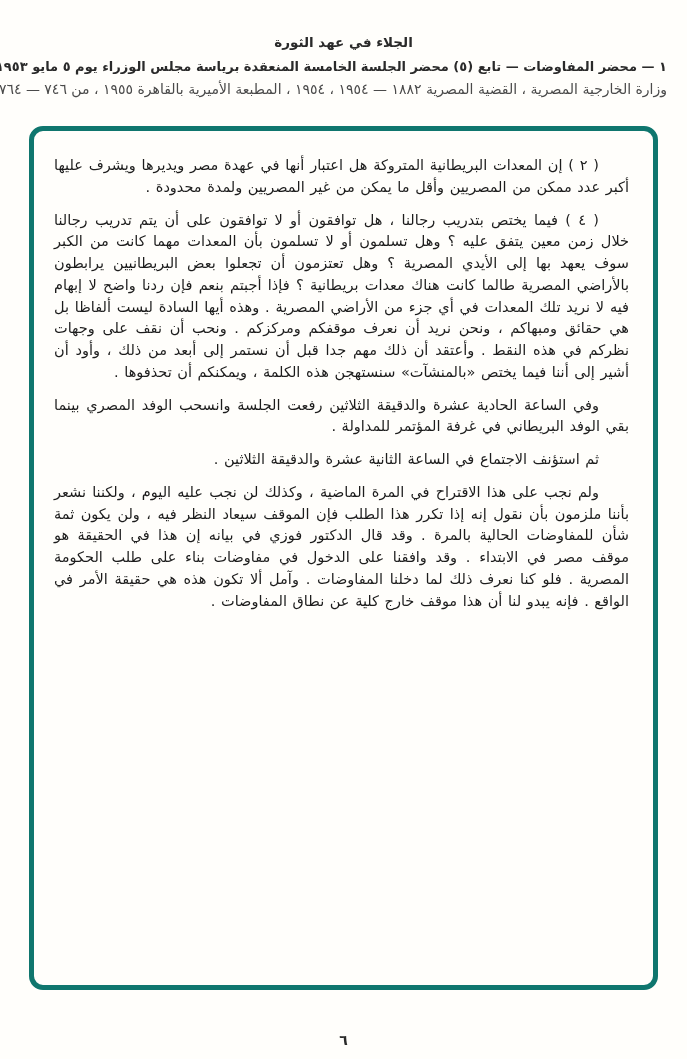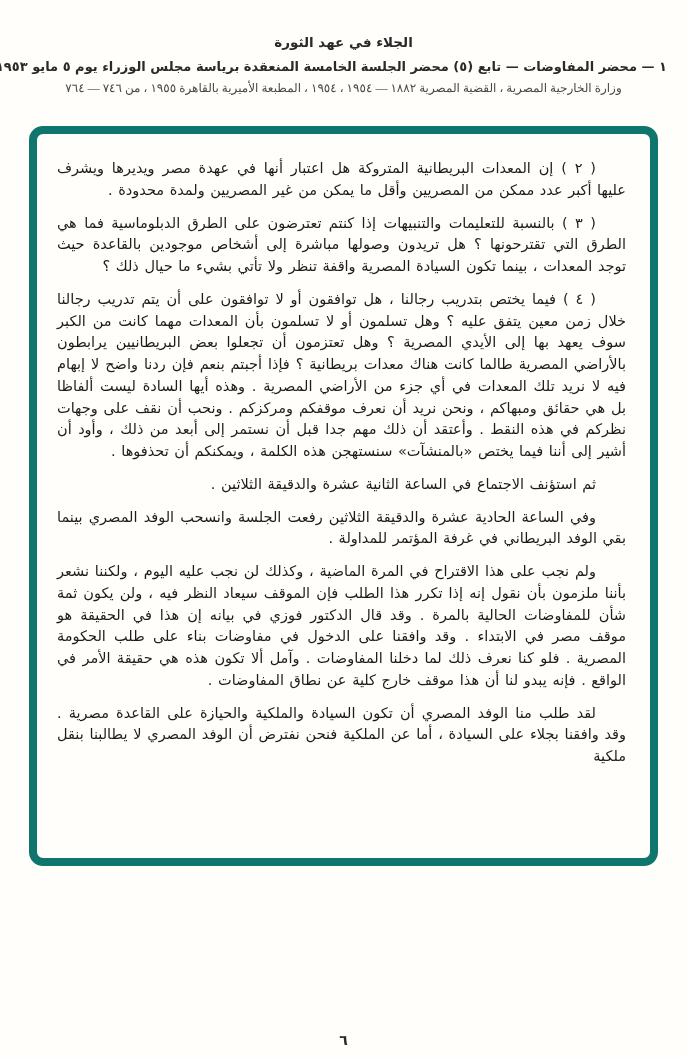--- a/index.html
+++ b/index.html
@@ -32,32 +32,31 @@
   }
   .doc-subtitle {
     margin-top: 9px;
     font-size: 13px;
     font-weight: bold;
     color: #2a2a2a;
     white-space: nowrap;
   }
   .doc-source {
     margin-top: 7px;
-    font-size: 12px;
+    font-size: 14px;
     color: #4a4a4a;
     white-space: nowrap;
-    font-family: Liberation Serif, serif;
   }
   .green-box {
     position: absolute;
     top: 126px;
     left: 29px;
     right: 29px;
-    height: 740px;
-    border: 8px solid #0f766e;
+    height: 864px;
+    border: 5px solid #0f766e;
     border-radius: 14px;
     background: #fffefb;
     padding: 24px 24px 16px 20px;
     overflow: hidden;
   }
   .text-body {
     direction: rtl;
     text-align: justify;
     font-size: 14.5px;
     line-height: 1.5;
@@ -88,26 +87,24 @@
 
   <header class="doc-header">
     <div class="doc-title">الجلاء في عهد الثورة</div>
     <div class="doc-subtitle">١ — محضر المفاوضات — تابع (٥) محضر الجلسة الخامسة المنعقدة برياسة مجلس الوزراء يوم ٥ مايو ١٩٥٣</div>
     <div class="doc-source">وزارة الخارجية المصرية ، القضية المصرية ١٨٨٢ — ١٩٥٤ ، ١٩٥٤ ، المطبعة الأميرية بالقاهرة ١٩٥٥ ، من ٧٤٦ — ٧٦٤</div>
   </header>
 
   <section class="green-box">
     <div class="text-body">
         <p class="para">( ٢ ) إن المعدات البريطانية المتروكة هل اعتبار أنها في عهدة مصر ويديرها ويشرف عليها أكبر عدد ممكن من المصريين وأقل ما يمكن من غير المصريين ولمدة محدودة .</p>
-        <p class="para">( ٣ ) بالنسبة للتعليمات والتنبيهات إذا كنتم تعترضون على الطرق الدبلوماسية فما هي الطرق التي تقترحونها ؟ هل تريدون وصولها مباشرة إلى أشخاص موجودين بالقاعدة حيث توجد المعدات ، بينما تكون السيادة المصرية واقفة تنظر ولا تأتي بشيء ما حيال ذلك ؟</p>
         <p class="para">( ٤ ) فيما يختص بتدريب رجالنا ، هل توافقون أو لا توافقون على أن يتم تدريب رجالنا خلال زمن معين يتفق عليه ؟ وهل تسلمون أو لا تسلمون بأن المعدات مهما كانت من الكبر سوف يعهد بها إلى الأيدي المصرية ؟ وهل تعتزمون أن تجعلوا بعض البريطانيين يرابطون بالأراضي المصرية طالما كانت هناك معدات بريطانية ؟ فإذا أجبتم بنعم فإن ردنا واضح لا إبهام فيه لا نريد تلك المعدات في أي جزء من الأراضي المصرية . وهذه أيها السادة ليست ألفاظا بل هي حقائق ومبهاكم ، ونحن نريد أن نعرف موقفكم ومركزكم . ونحب أن نقف على وجهات نظركم في هذه النقط . وأعتقد أن ذلك مهم جدا قبل أن نستمر إلى أبعد من ذلك ، وأود أن أشير إلى أننا فيما يختص «بالمنشآت» سنستهجن هذه الكلمة ، ويمكنكم أن تحذفوها .</p>
+        <p class="para">وفي الساعة الحادية عشرة والدقيقة الثلاثين رفعت الجلسة وانسحب الوفد المصري بينما بقي الوفد البريطاني في غرفة المؤتمر للمداولة .</p>
         <p class="para">ثم استؤنف الاجتماع في الساعة الثانية عشرة والدقيقة الثلاثين .</p>
-        <p class="para">وفي الساعة الحادية عشرة والدقيقة الثلاثين رفعت الجلسة وانسحب الوفد المصري بينما بقي الوفد البريطاني في غرفة المؤتمر للمداولة .</p>
         <p class="para">ولم نجب على هذا الاقتراح في المرة الماضية ، وكذلك لن نجب عليه اليوم ، ولكننا نشعر بأننا ملزمون بأن نقول إنه إذا تكرر هذا الطلب فإن الموقف سيعاد النظر فيه ، ولن يكون ثمة شأن للمفاوضات الحالية بالمرة . وقد قال الدكتور فوزي في بيانه إن هذا في الحقيقة هو موقف مصر في الابتداء . وقد وافقنا على الدخول في مفاوضات بناء على طلب الحكومة المصرية . فلو كنا نعرف ذلك لما دخلنا المفاوضات . وآمل ألا تكون هذه هي حقيقة الأمر في الواقع . فإنه يبدو لنا أن هذا موقف خارج كلية عن نطاق المفاوضات .</p>
-        <p class="para">لقد طلب منا الوفد المصري أن تكون السيادة والملكية والحيازة على القاعدة مصرية . وقد وافقنا بجلاء على السيادة ، أما عن الملكية فنحن نفترض أن الوفد المصري لا يطالبنا بنقل ملكية</p>
       </div>
   </section>
 
   <footer class="page-footer">
     <span class="page-number">٦</span>
   </footer>
 
 </div>
 
 </body></html>

